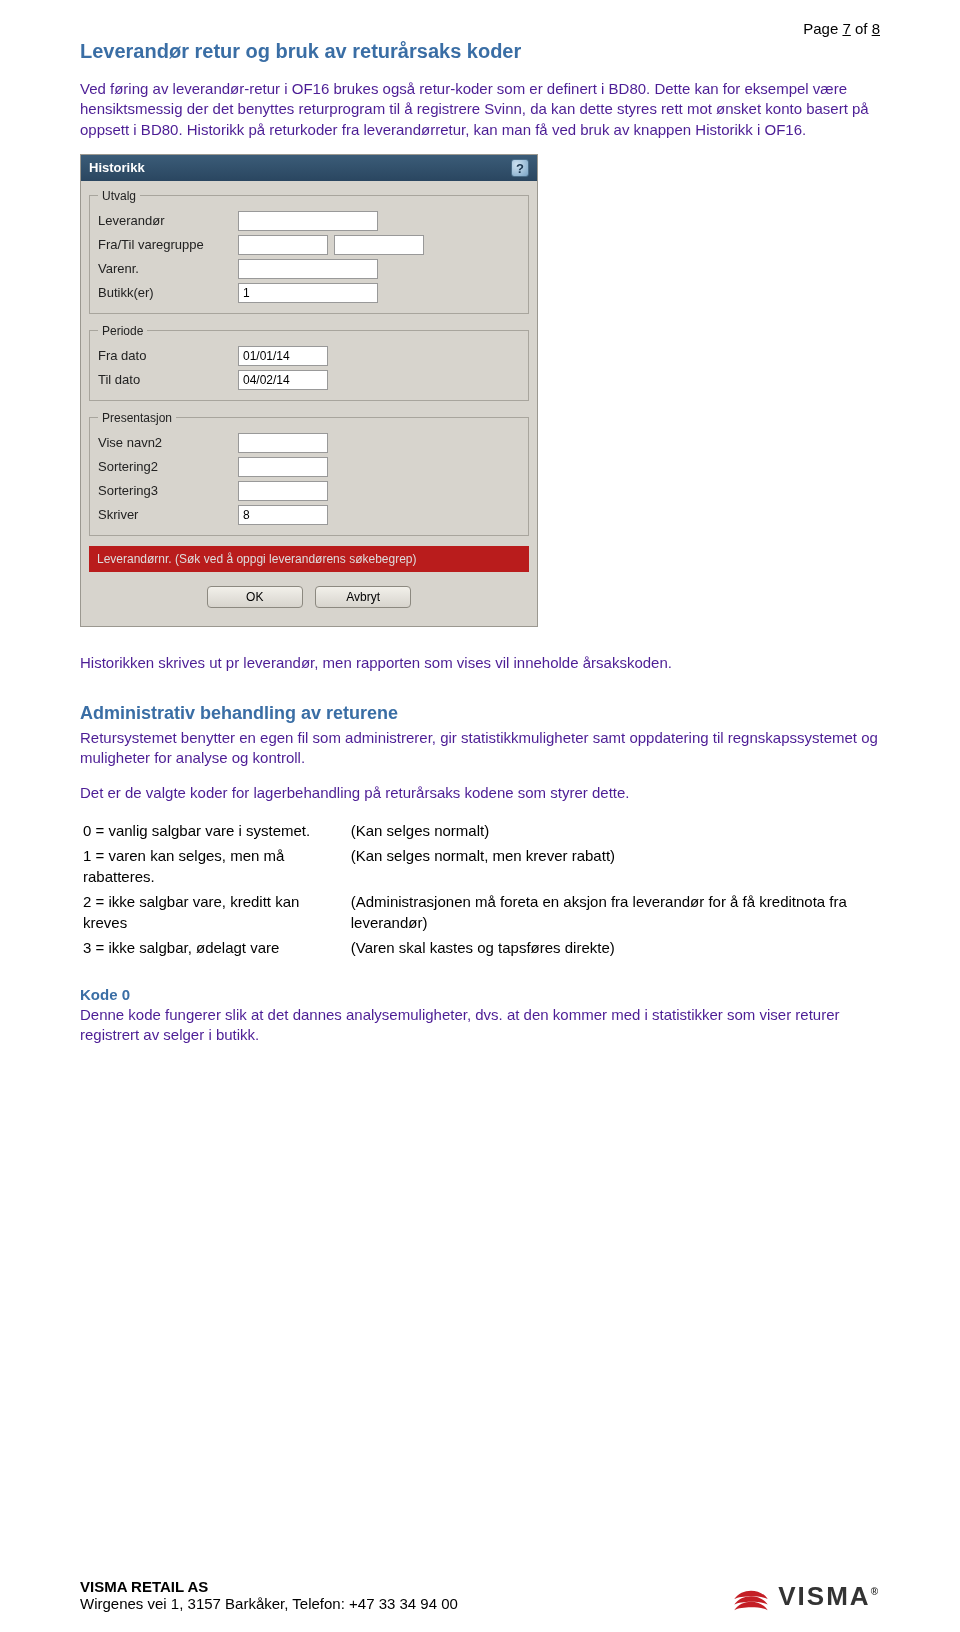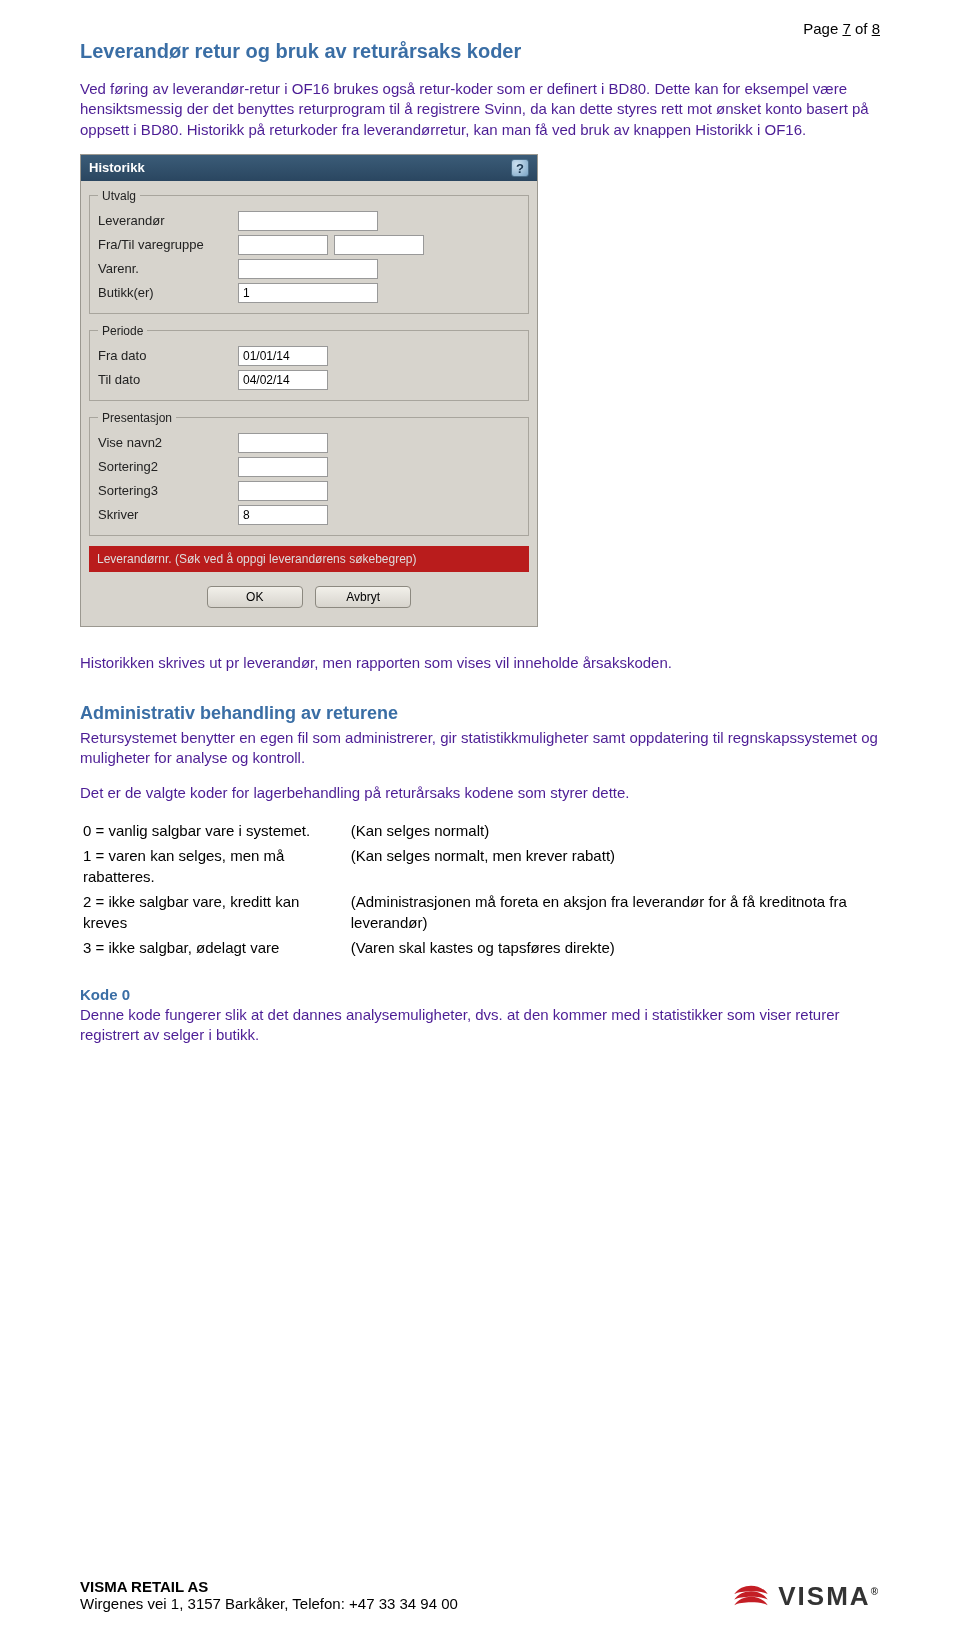--- a/index.html
+++ b/index.html
@@ -139,21 +139,21 @@
     left: 80px;
     right: 80px;
     display: flex;
     justify-content: space-between;
     align-items: flex-end;
   }
   .footer-text { font-size: 15px; }
   .footer-company { font-weight: bold; }
   .logo {
     display: flex;
-    align-items: flex-start;
+    align-items: flex-end;
     gap: 8px;
   }
   .logo-text {
     font-size: 26px;
     font-weight: bold;
     letter-spacing: 2px;
     color: #333;
   }
   .logo-r {
     font-size: 10px;

